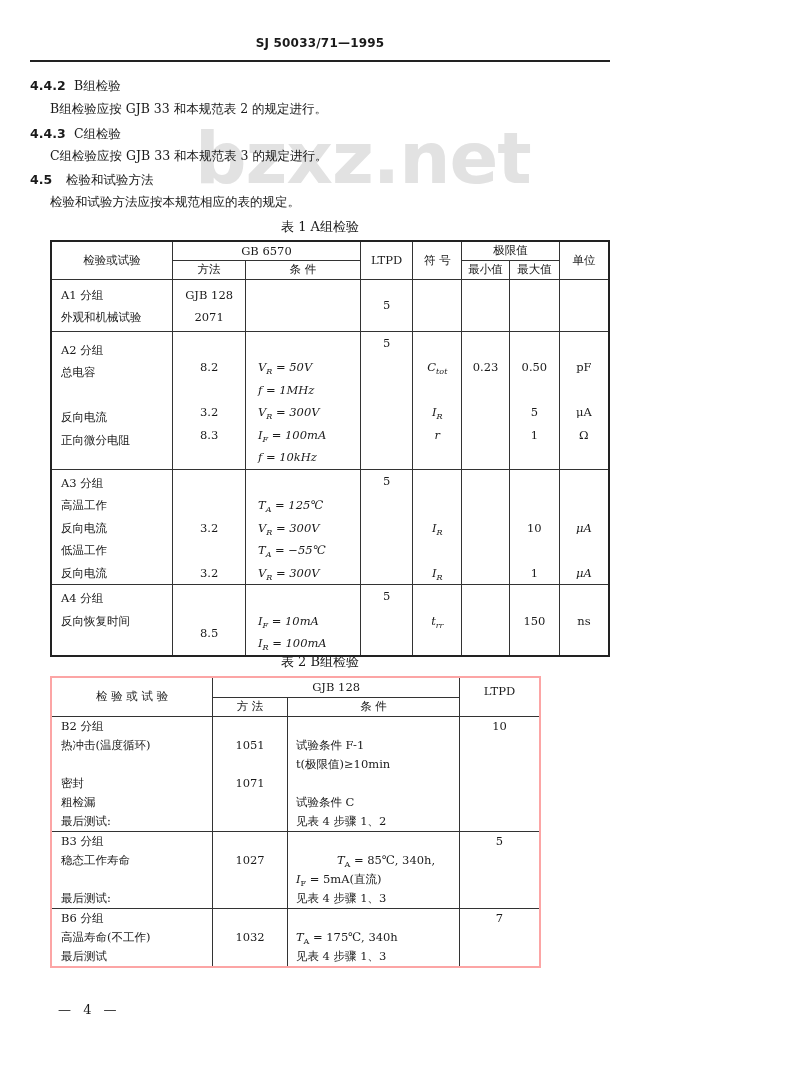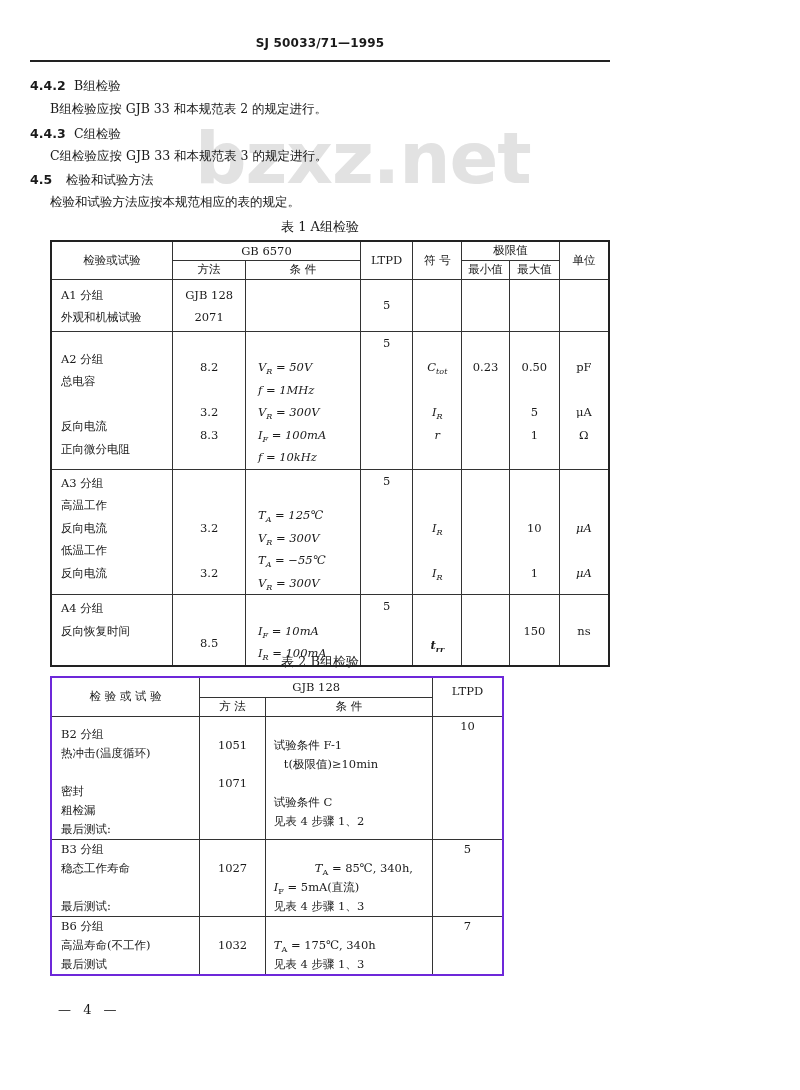--- a/index.html
+++ b/index.html
@@ -11,21 +11,21 @@
   .std-code { left:0; width:640px; top:36px; text-align:center; font-family:"DejaVu Sans","Liberation Sans",sans-serif; font-weight:bold; font-size:12px; letter-spacing:0.2px; }
   .rule { left:30px; top:60px; width:580px; height:0; border-top:2px solid #222; }
   .sec-h { font-size:12.5px; }
   .sec-h .num { font-family:"DejaVu Sans","Liberation Sans",sans-serif; font-weight:bold; display:inline-block; width:44px; }
   .sec-p { font-size:12.5px; }
   .watermark { left:195px; top:122px; font-family:"DejaVu Sans","Liberation Sans",sans-serif; font-weight:bold; font-size:72px; color:#e2e2e2; letter-spacing:-1px; z-index:0; line-height:1;text-align:right; }
   .caption { font-size:13px; text-align:center; }
   table { border-collapse:collapse; position:absolute; font-size:11.5px; z-index:1; }
   td { border:1px solid #333; padding:0; vertical-align:top; }
   .t1 { left:50px; top:240px; width:560px; border:2px solid #222; }
-  .t2 { left:50px; top:676px; width:454px; border:2px solid #6d28d9; }
+  .t2 { left:50px; top:676px; width:491px; border:2px solid #fca5a5; }
   .hdr td { text-align:center; vertical-align:middle; }
   .cell-lines div { height:22.5px; line-height:22.5px; white-space:nowrap; }
   .c { text-align:center; }
   .l { text-align:left; padding-left:9px; }
   .it { font-style:italic; }
   sub { font-size:8px; }
   .pageno { left:58px; top:1002px; font-size:13px; letter-spacing:4px; }
 </style>
 </head>
 <body>
@@ -90,21 +90,21 @@
     </td>
     <td></td>
     <td class="c" style="vertical-align:middle;">5</td>
     <td></td>
     <td></td>
     <td></td>
     <td></td>
   </tr>
 
   <tr style="height:132px;">
-    <td class="l cell-lines" style="padding-top:16px;margin-left:27px;">
+    <td class="l cell-lines" style="padding-top:7px;margin-left:27px;">
       <div>A2 分组</div>
       <div>总电容</div>
       <div></div>
       <div>反向电流</div>
       <div>正向微分电阻</div>
     </td>
     <td class="c cell-lines" style="padding-top:2px;">
       <div></div>
       <div>8.2</div>
       <div></div>
@@ -155,21 +155,21 @@
       <div>低温工作</div>
       <div>反向电流</div>
     </td>
     <td class="c cell-lines" style="padding-top:2px;">
       <div></div>
       <div></div>
       <div>3.2</div>
       <div></div>
       <div>3.2</div>
     </td>
-    <td class="cell-lines it" style="padding-top:12px;padding-left:12px;">
+    <td class="cell-lines it" style="padding-top:2px;padding-left:12px;">
       <div></div>
       <div><i>T</i><sub>A</sub> = 125℃</div>
       <div><i>V</i><sub>R</sub> = 300V</div>
       <div><i>T</i><sub>A</sub> = −55℃</div>
       <div><i>V</i><sub>R</sub> = 300V</div>
     </td>
     <td class="c" style="padding-top:4px;">5</td>
     <td class="c cell-lines it" style="padding-top:2px;">
       <div></div>
       <div></div>
@@ -202,21 +202,21 @@
     <td class="c cell-lines" style="padding-top:14px;">
       <div></div>
       <div>8.5</div>
     </td>
     <td class="cell-lines it" style="padding-top:2px;padding-left:12px;">
       <div></div>
       <div><i>I</i><sub>F</sub> = 10mA</div>
       <div><i>I</i><sub>R</sub> = 100mA</div>
     </td>
     <td class="c" style="padding-top:4px;">5</td>
-    <td class="c cell-lines it" style="padding-top:16px;font-weight:bold;">
+    <td class="c cell-lines it" style="padding-top:2px;">
       <div></div>
       <div><i>t</i><sub>rr</sub></div>
     </td>
     <td></td>
     <td class="c cell-lines" style="padding-top:2px;">
       <div></div>
       <div>150</div>
     </td>
     <td class="c cell-lines" style="padding-top:2px;">
       <div></div>
@@ -240,38 +240,38 @@
     <td rowspan="2">检 验 或 试 验</td>
     <td colspan="2">GJB 128</td>
     <td rowspan="2" style="vertical-align:top;padding-top:6px;">LTPD</td>
   </tr>
   <tr class="hdr" style="height:19px;">
     <td>方      法</td>
     <td>条                    件</td>
   </tr>
 
   <tr style="height:112px;">
-    <td class="l cell-lines" style="padding-top:8px;">
+    <td class="l cell-lines" style="padding-top:0;">
       <div style="height:19px;line-height:19px;">B2 分组</div>
       <div style="height:19px;line-height:19px;">热冲击(温度循环)</div>
       <div style="height:19px;line-height:19px;"></div>
       <div style="height:19px;line-height:19px;">密封</div>
       <div style="height:19px;line-height:19px;">粗检漏</div>
       <div style="height:19px;line-height:19px;">最后测试:</div>
     </td>
     <td class="c cell-lines">
       <div style="height:19px;line-height:19px;"></div>
       <div style="height:19px;line-height:19px;">1051</div>
       <div style="height:19px;line-height:19px;"></div>
       <div style="height:19px;line-height:19px;">1071</div>
     </td>
     <td class="cell-lines" style="padding-left:8px;">
       <div style="height:19px;line-height:19px;"></div>
       <div style="height:19px;line-height:19px;">试验条件 F-1</div>
-      <div style="height:19px;line-height:19px;margin-left:10px;">t(极限值)≥10min</div>
+      <div style="height:19px;line-height:19px;">t(极限值)≥10min</div>
       <div style="height:19px;line-height:19px;"></div>
       <div style="height:19px;line-height:19px;">试验条件 C</div>
       <div style="height:19px;line-height:19px;">见表 4 步骤 1、2</div>
     </td>
     <td class="c" style="padding-top:2px;">10</td>
   </tr>
 
   <tr style="height:76px;">
     <td class="l cell-lines">
       <div style="height:19px;line-height:19px;">B3 分组</div>

